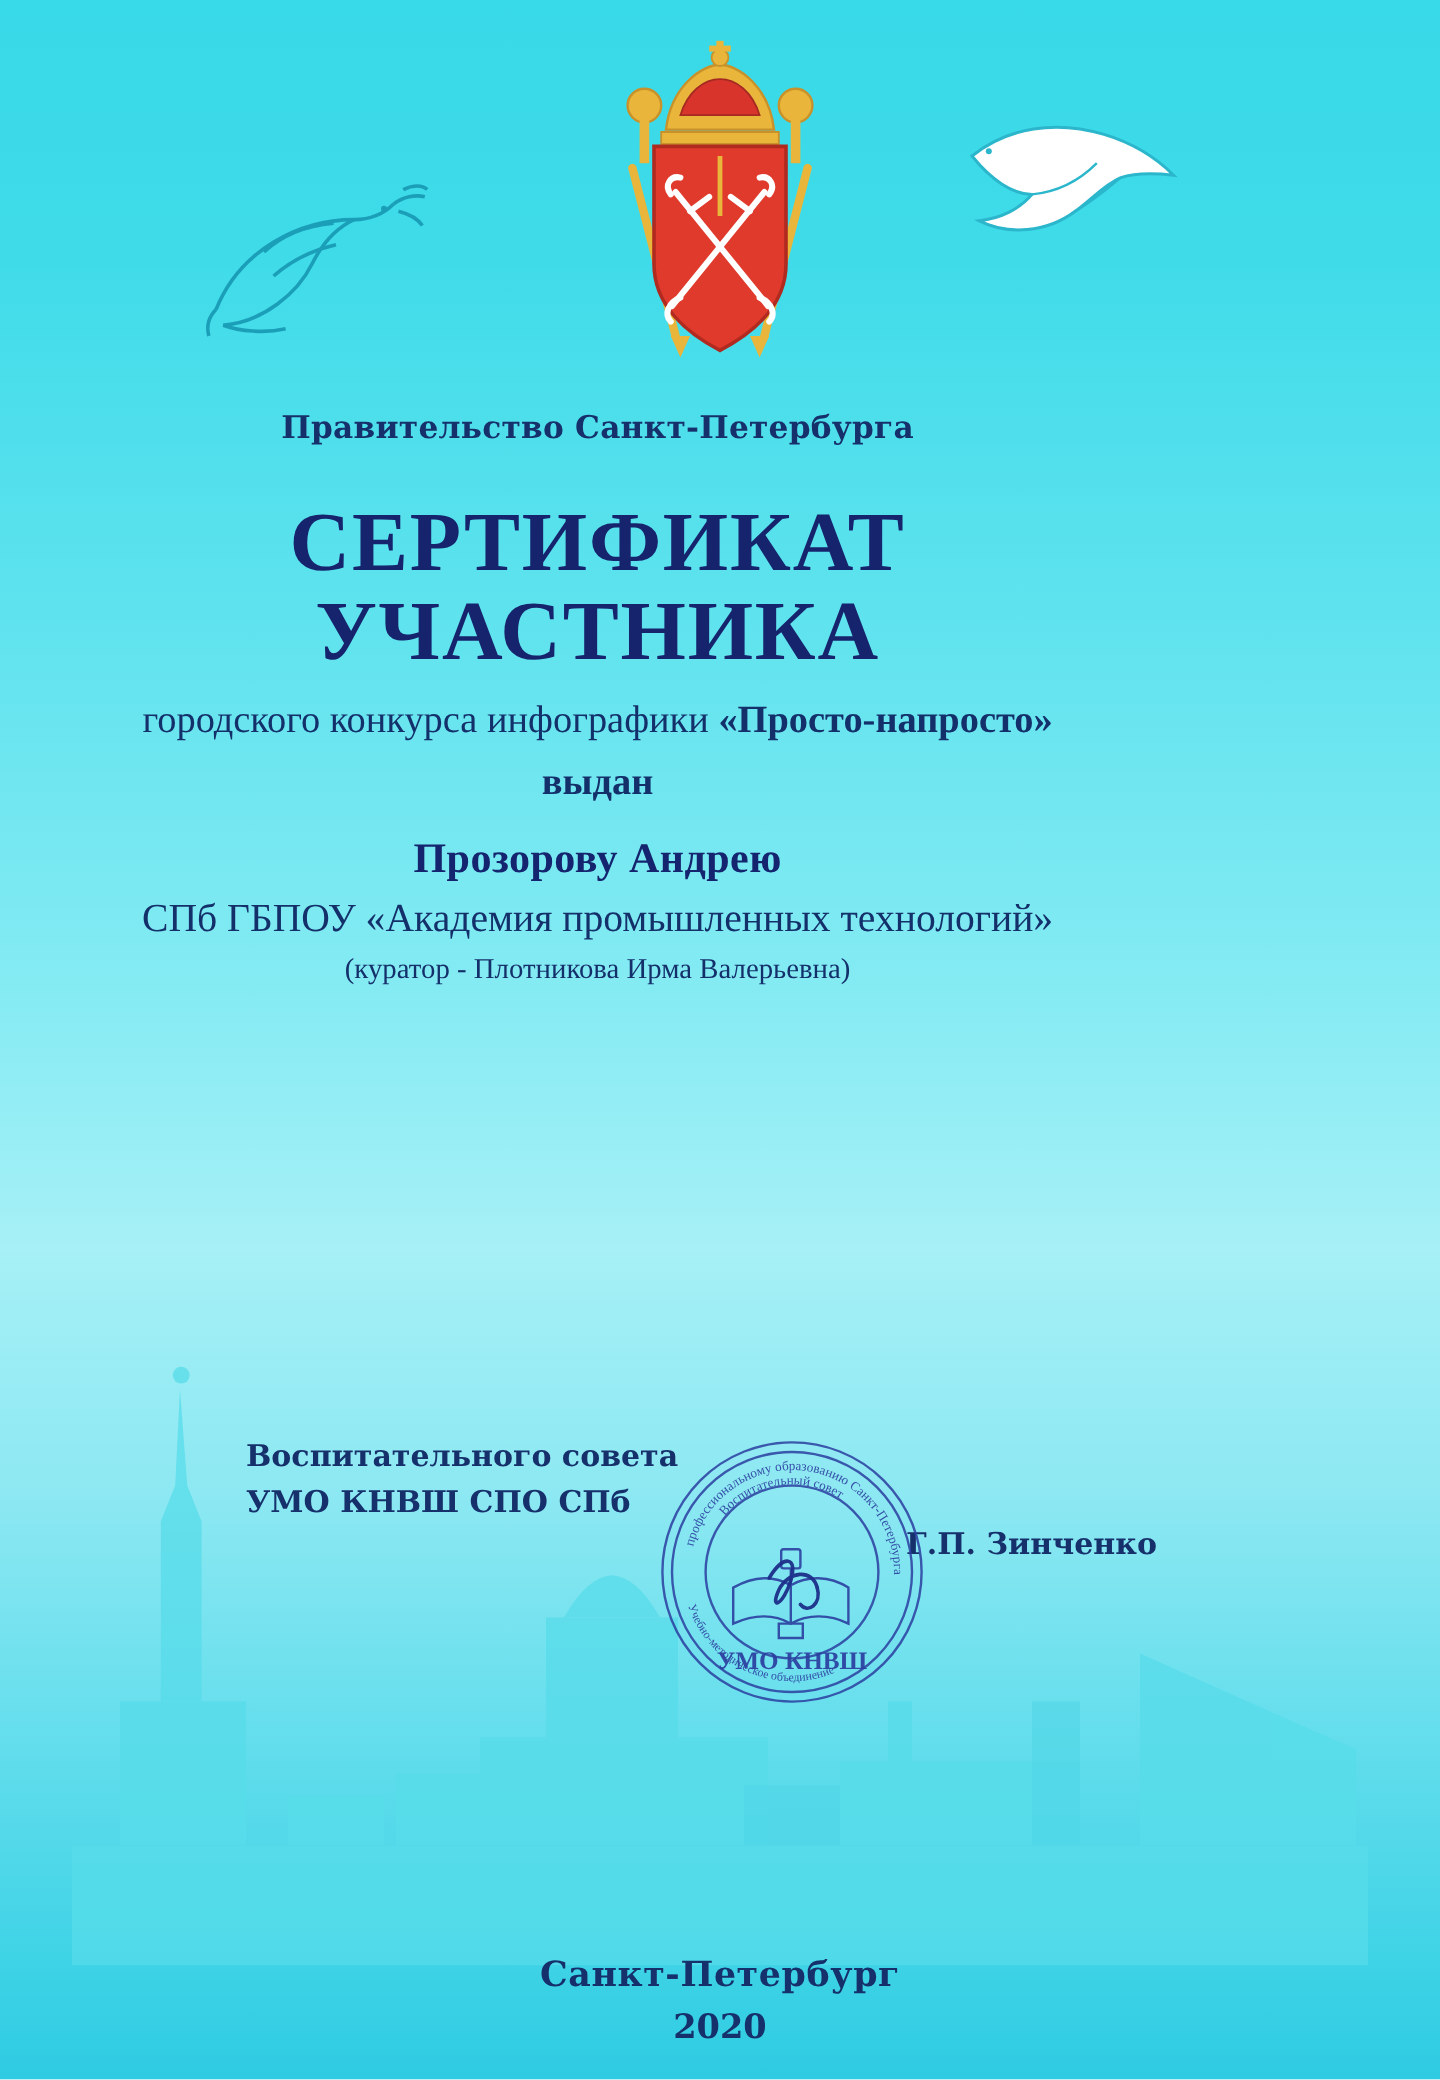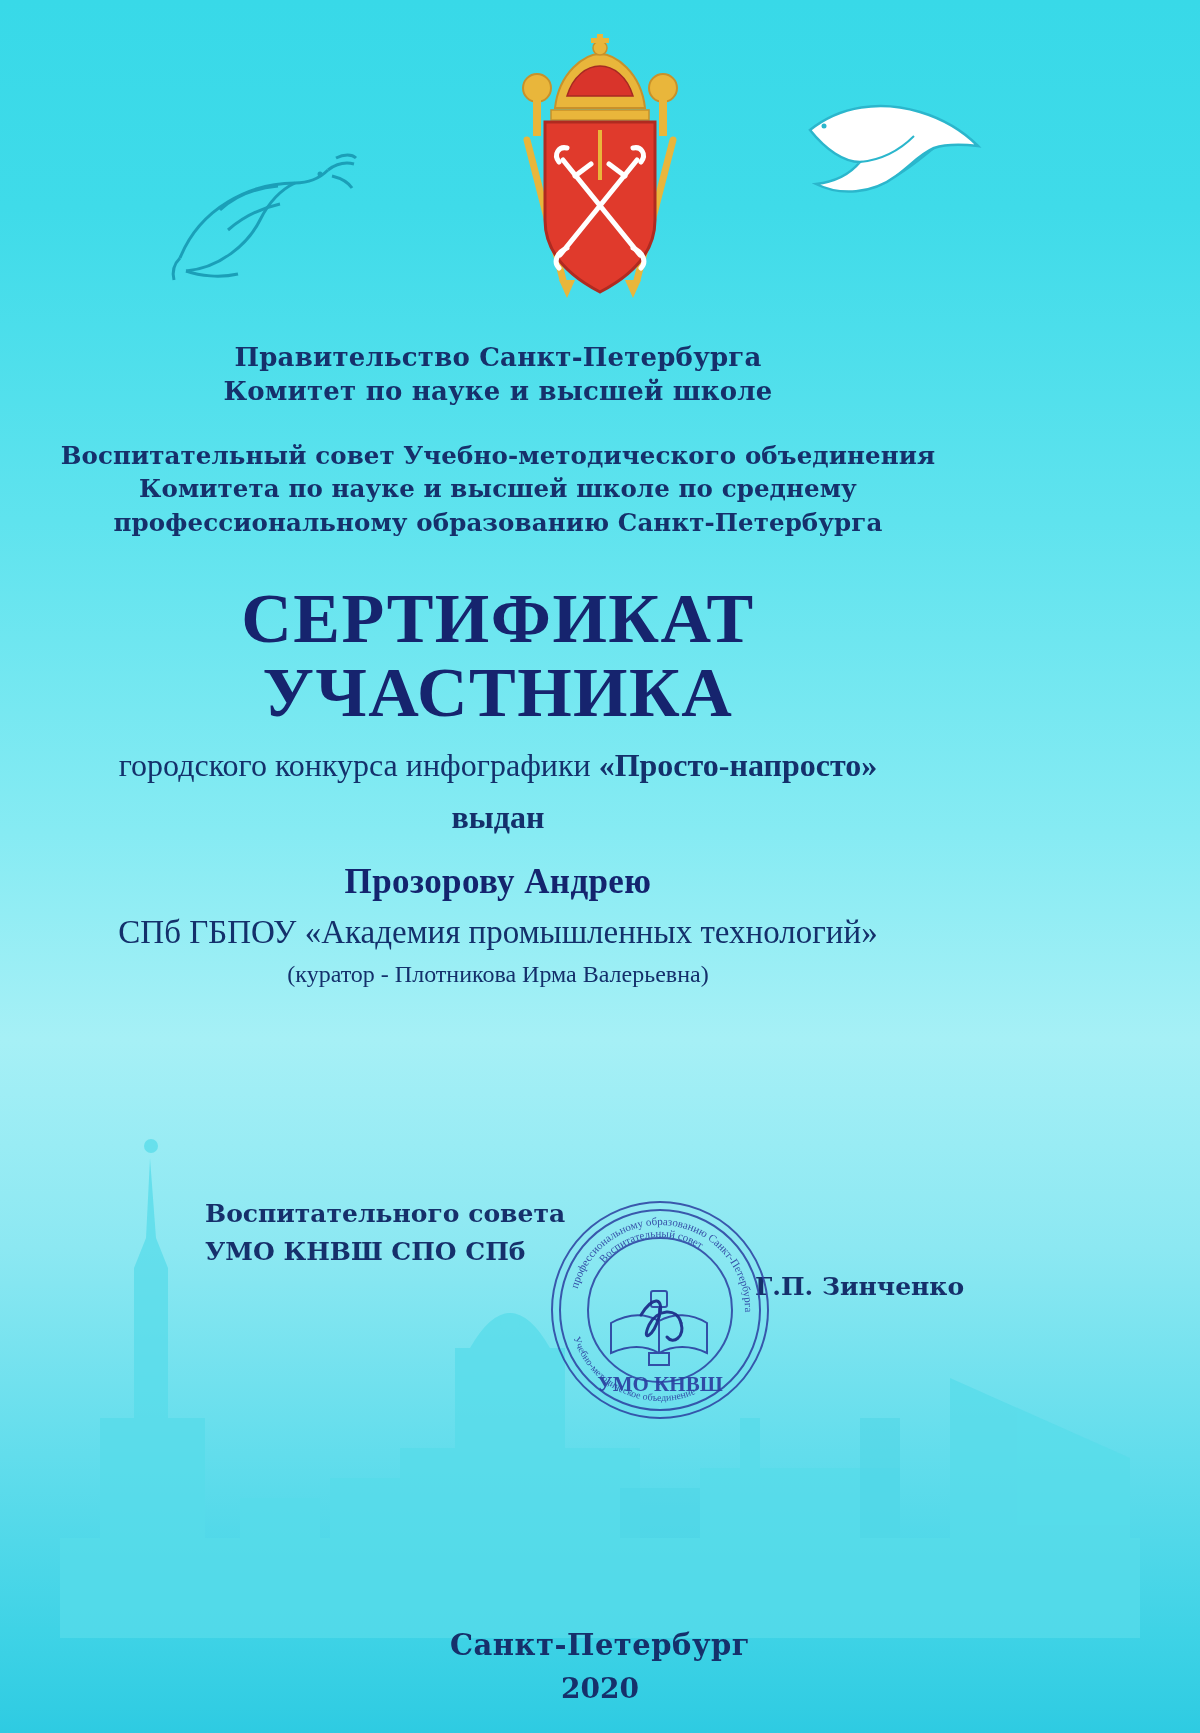--- a/index.html
+++ b/index.html
@@ -290,28 +290,22 @@
       <g stroke="#e9b63b" stroke-width="4">
         <line x1="145" y1="100" x2="145" y2="150"></line>
       </g>
     </svg>
   </div>
 
   <div class="content">
 
     <div class="gov-line">
       <div>Правительство Санкт-Петербурга</div>
-      <div>Комитет по науке и высшей школе</div>
     </div>
 
-    <div class="council-block">
-      <div>Воспитательный совет Учебно-методического объединения</div>
-      <div>Комитета по науке и высшей школе по среднему</div>
-      <div>профессиональному образованию Санкт-Петербурга</div>
-    </div>
 
     <div class="main-title">СЕРТИФИКАТ УЧАСТНИКА</div>
 
     <div class="subtitle">
       <span>городского конкурса инфографики </span><span class="contest">«Просто-напросто»</span>
     </div>
 
     <div class="issued">выдан</div>
 
     <div class="recipient">Прозорову Андрею</div>

